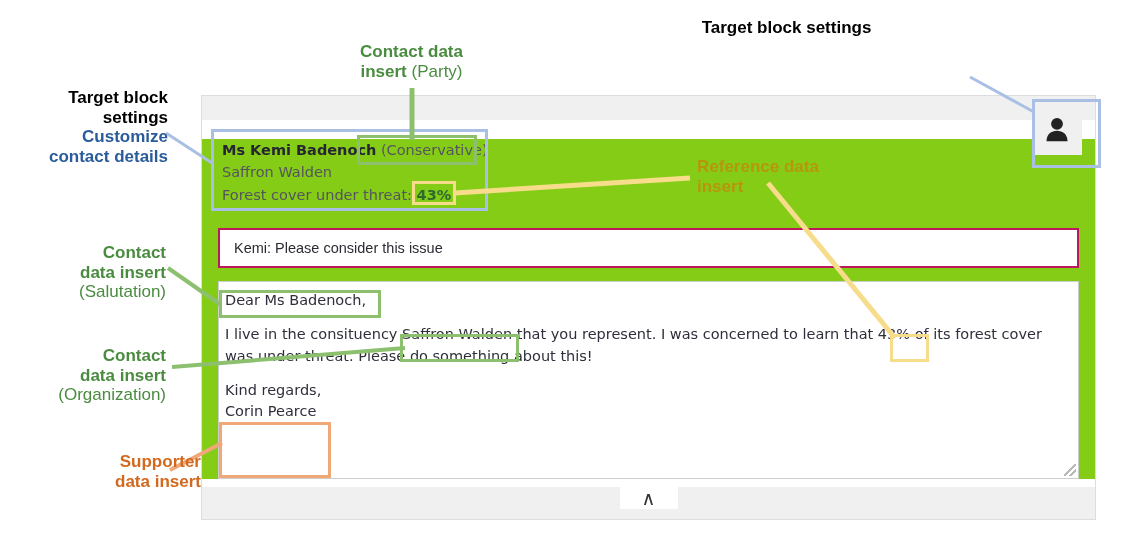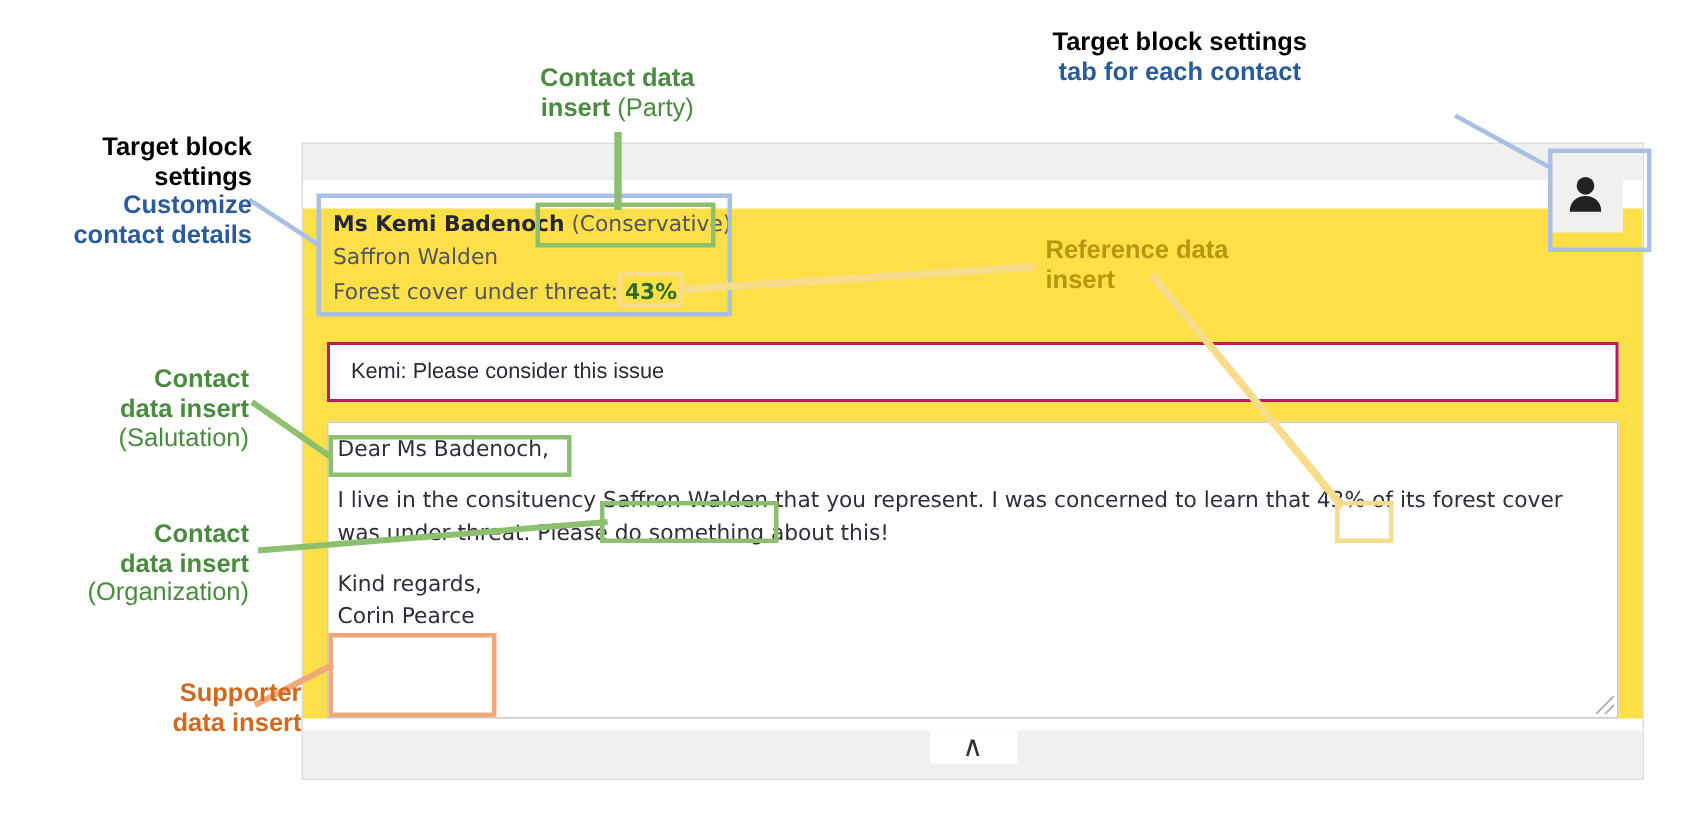--- a/index.html
+++ b/index.html
@@ -36,21 +36,21 @@
     height:24px;background:#f0f0f0;border-bottom:1px solid #ffffff;
     position:relative;
   }
   .avatar-box{
     position:absolute;right:13px;top:6px;width:50px;height:53px;
     background:#f0f0f0;
     display:flex;align-items:center;justify-content:center;
     z-index:12;
   }
   .avatar-glyph{width:30px;height:30px;position:relative;}
-  .panel-body{padding:0 16px;background:#fde047;}
+  .panel-body{padding:0 16px;background:#84cc16;}
 
   
   .contact-block{
     margin-top:18px;margin-left:4px;width:268px;
     color:#3b3b4f;font-size:14.5px;line-height:1.55;
     font-family:"DejaVu Sans", sans-serif;
     position:relative;
   }
   .contact-name{font-weight:bold;color:#262633;}
   .contact-party{color:#55555f;}
@@ -188,21 +188,20 @@
     <div class="anno-blue">contact details</div>
   </div>
 
   <div class="anno anno-green" style="left:330px;top:42px;width:163px;text-align:center;font-size:17px;">
     <div>Contact data</div>
     <div><span>insert</span> <span class="sub">(Party)</span></div>
   </div>
 
   <div class="anno" style="left:610px;top:18px;width:353px;text-align:center;font-size:17px;">
     <div class="anno-black">Target block settings</div>
-    <div class="anno-blue">tab for each contact</div>
   </div>
 
   <div class="anno anno-gold" style="left:697px;top:157px;width:220px;text-align:left;font-size:17px;">
     <div>Reference data</div>
     <div>insert</div>
   </div>
 
   <div class="anno anno-green" style="left:0;top:243px;width:166px;text-align:right;font-size:17px;">
     <div>Contact</div>
     <div>data insert</div>

